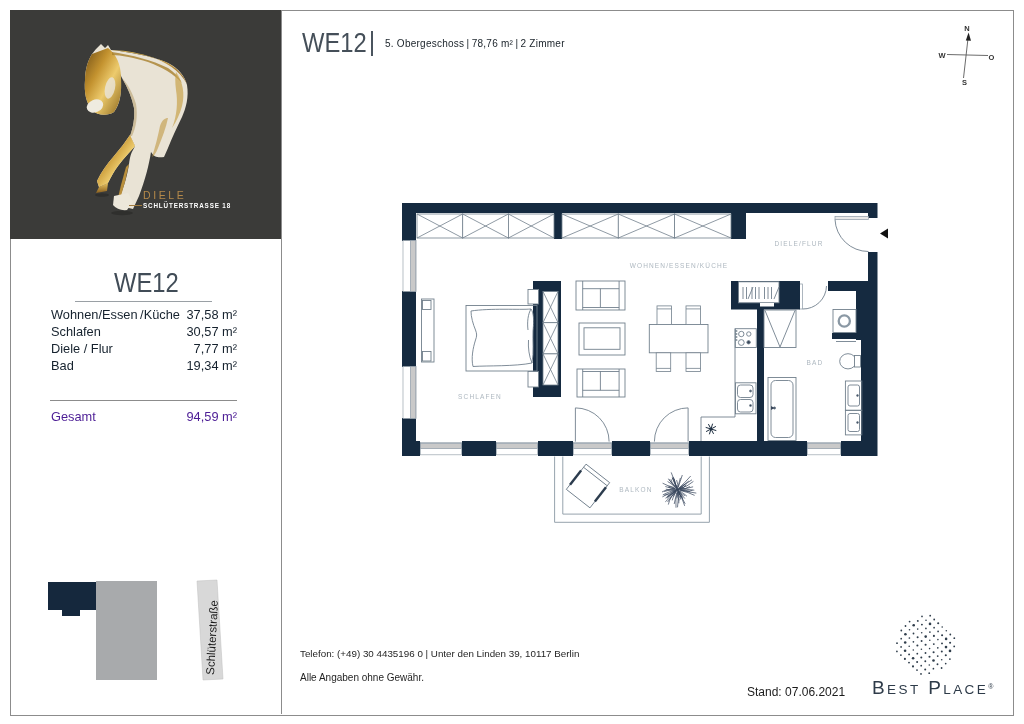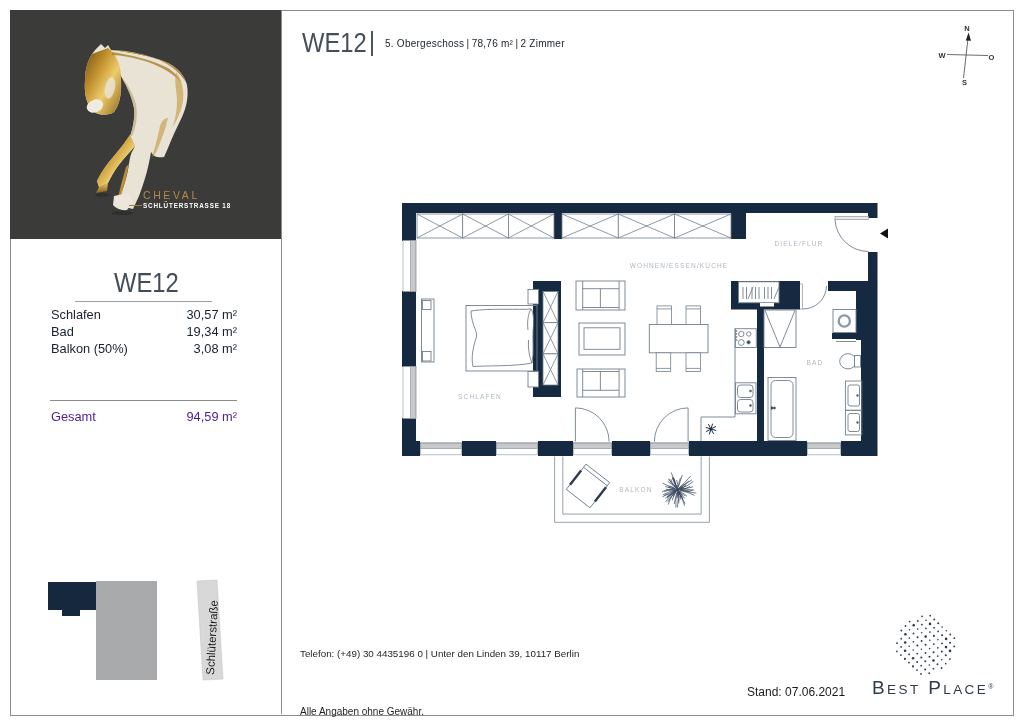--- a/index.html
+++ b/index.html
@@ -54,21 +54,21 @@
 
 <path d="M129 164 L125 182 L120 199 L117 202 L121 185 L126 167 Z" fill="#b98f3c"></path>
 
 <path d="M114 196 L128 193 L133 202 L127 210 Q118 211 113 205 Z" fill="#ece7da"></path>
 
 <ellipse cx="102" cy="195" rx="7" ry="1.8" fill="#2f2f2d"></ellipse>
 
 <ellipse cx="122" cy="213" rx="11" ry="2.2" fill="#2f2f2d"></ellipse>
 </svg>
 
-<div class="abs" style="left:143px;top:189px;color:#b5894a;font-size:10.5px;letter-spacing:2.6px;font-weight:400">CHEVAL</div>
+<div class="abs" style="left:143px;top:189px;color:#b5894a;font-size:10.5px;letter-spacing:2.6px;font-weight:400">DIELE</div>
 
 <div class="abs" style="left:129px;top:205px;width:13px;height:1px;background:#a07a3e"></div>
 
 <div class="abs" style="left:143px;top:202px;color:#fff;font-size:6.3px;letter-spacing:0.85px;font-weight:bold">SCHLÜTERSTRASSE 18</div>
 
 <div class="abs" style="left:302px;top:27px;color:#454f59;font-size:28px;transform:scaleX(0.85);transform-origin:0 0">WE12</div>
 <div class="abs" style="left:371px;top:31px;width:1.5px;height:25px;background:#4a545e"></div>
 
 <div class="abs" style="left:385px;top:38px;color:#20282f;font-size:10px;letter-spacing:0.25px">5. Obergeschoss | 78,76 m² | 2 Zimmer</div>
 
@@ -79,23 +79,24 @@
 <text x="967" y="31" font-size="7.5" font-weight="bold" fill="#333" text-anchor="middle" font-family="Liberation Sans">N</text>
 <text x="942" y="57.5" font-size="7.5" font-weight="bold" fill="#333" text-anchor="middle" font-family="Liberation Sans">W</text>
 <text x="991.5" y="60" font-size="7.5" font-weight="bold" fill="#333" text-anchor="middle" font-family="Liberation Sans">O</text>
 <text x="964.5" y="85" font-size="7.5" font-weight="bold" fill="#333" text-anchor="middle" font-family="Liberation Sans">S</text>
 </svg>
 
 <div class="abs" style="left:114px;top:267px;color:#414c57;font-size:28px;transform:scaleX(0.85);transform-origin:0 0">WE12</div>
 <div class="abs" style="left:75px;top:301px;width:137px;height:1px;background:#9aa0a5"></div>
 
 <div class="abs" style="left:51px;top:305.5px;width:186px;color:#16222e;font-size:12.8px;line-height:17px">
+<div>Wohnen/Essen /Küche<span style="float:right">37,58 m²</span></div>
 <div>Schlafen<span style="float:right">30,57 m²</span></div>
+<div>Diele / Flur<span style="float:right">7,77 m²</span></div>
 <div>Bad<span style="float:right">19,34 m²</span></div>
-<div>Balkon (50%)<span style="float:right">3,08 m²</span></div>
 </div>
 <div class="abs" style="left:50px;top:400px;width:187px;height:1px;background:#8c8c8c"></div>
 
 <div class="abs" style="left:51px;top:409px;width:186px;color:#4c1d95;font-size:12.8px">Gesamt<span style="float:right">94,59 m²</span></div>
 
 <svg class="abs" style="left:395px;top:195px" width="500" height="335" viewBox="395 195 500 335">
 <rect x="402" y="203" width="475" height="10" fill="#152a40"></rect>
 
 <rect x="402" y="203" width="14" height="38" fill="#152a40"></rect>
 <rect x="402" y="291" width="14" height="76" fill="#152a40"></rect>
@@ -322,21 +323,21 @@
 <svg class="abs" style="left:30px;top:570px" width="220" height="130" viewBox="30 570 220 130">
 
 <path d="M48 582 L96 582 L96 610 L80 610 L80 616 L62 616 L62 610 L48 610 Z" fill="#15283d"></path>
 
 <rect x="96" y="581" width="61" height="99" fill="#a8aaac"></rect>
 
 <polygon points="197,581 217,580 223,679 203,680" fill="#d8d8d8" stroke="#bfbfbf" stroke-width="0.5"></polygon>
 <text x="0" y="0" transform="translate(214 675) rotate(-87)" font-size="11.5" fill="#1c1c1c" font-family="Liberation Sans">Schlüterstraße</text>
 </svg>
 
-<div class="abs" style="left:300px;top:706px;color:#1f1f1f;font-size:10px">Alle Angaben ohne Gewähr.</div>
+<div class="abs" style="left:300px;top:672px;color:#1f1f1f;font-size:10px">Alle Angaben ohne Gewähr.</div>
 
 <div class="abs" style="left:300px;top:648px;color:#1f1f1f;font-size:9.8px">Telefon: (+49) 30 4435196 0&nbsp;|&nbsp;Unter den Linden 39, 10117 Berlin</div>
 
 <div class="abs" style="left:747px;top:685px;color:#1b1b1b;font-size:12px">Stand: 07.06.2021</div>
 
 <svg class="abs" style="left:890px;top:610px" width="75" height="70" viewBox="890 610 75 70">
     <g fill="#2f3d4b">
       <circle cx="896.9" cy="651.4" r="0.85"></circle>
       <circle cx="900.9" cy="655.1" r="0.9"></circle>
       <circle cx="904.9" cy="658.9" r="1.05"></circle>

